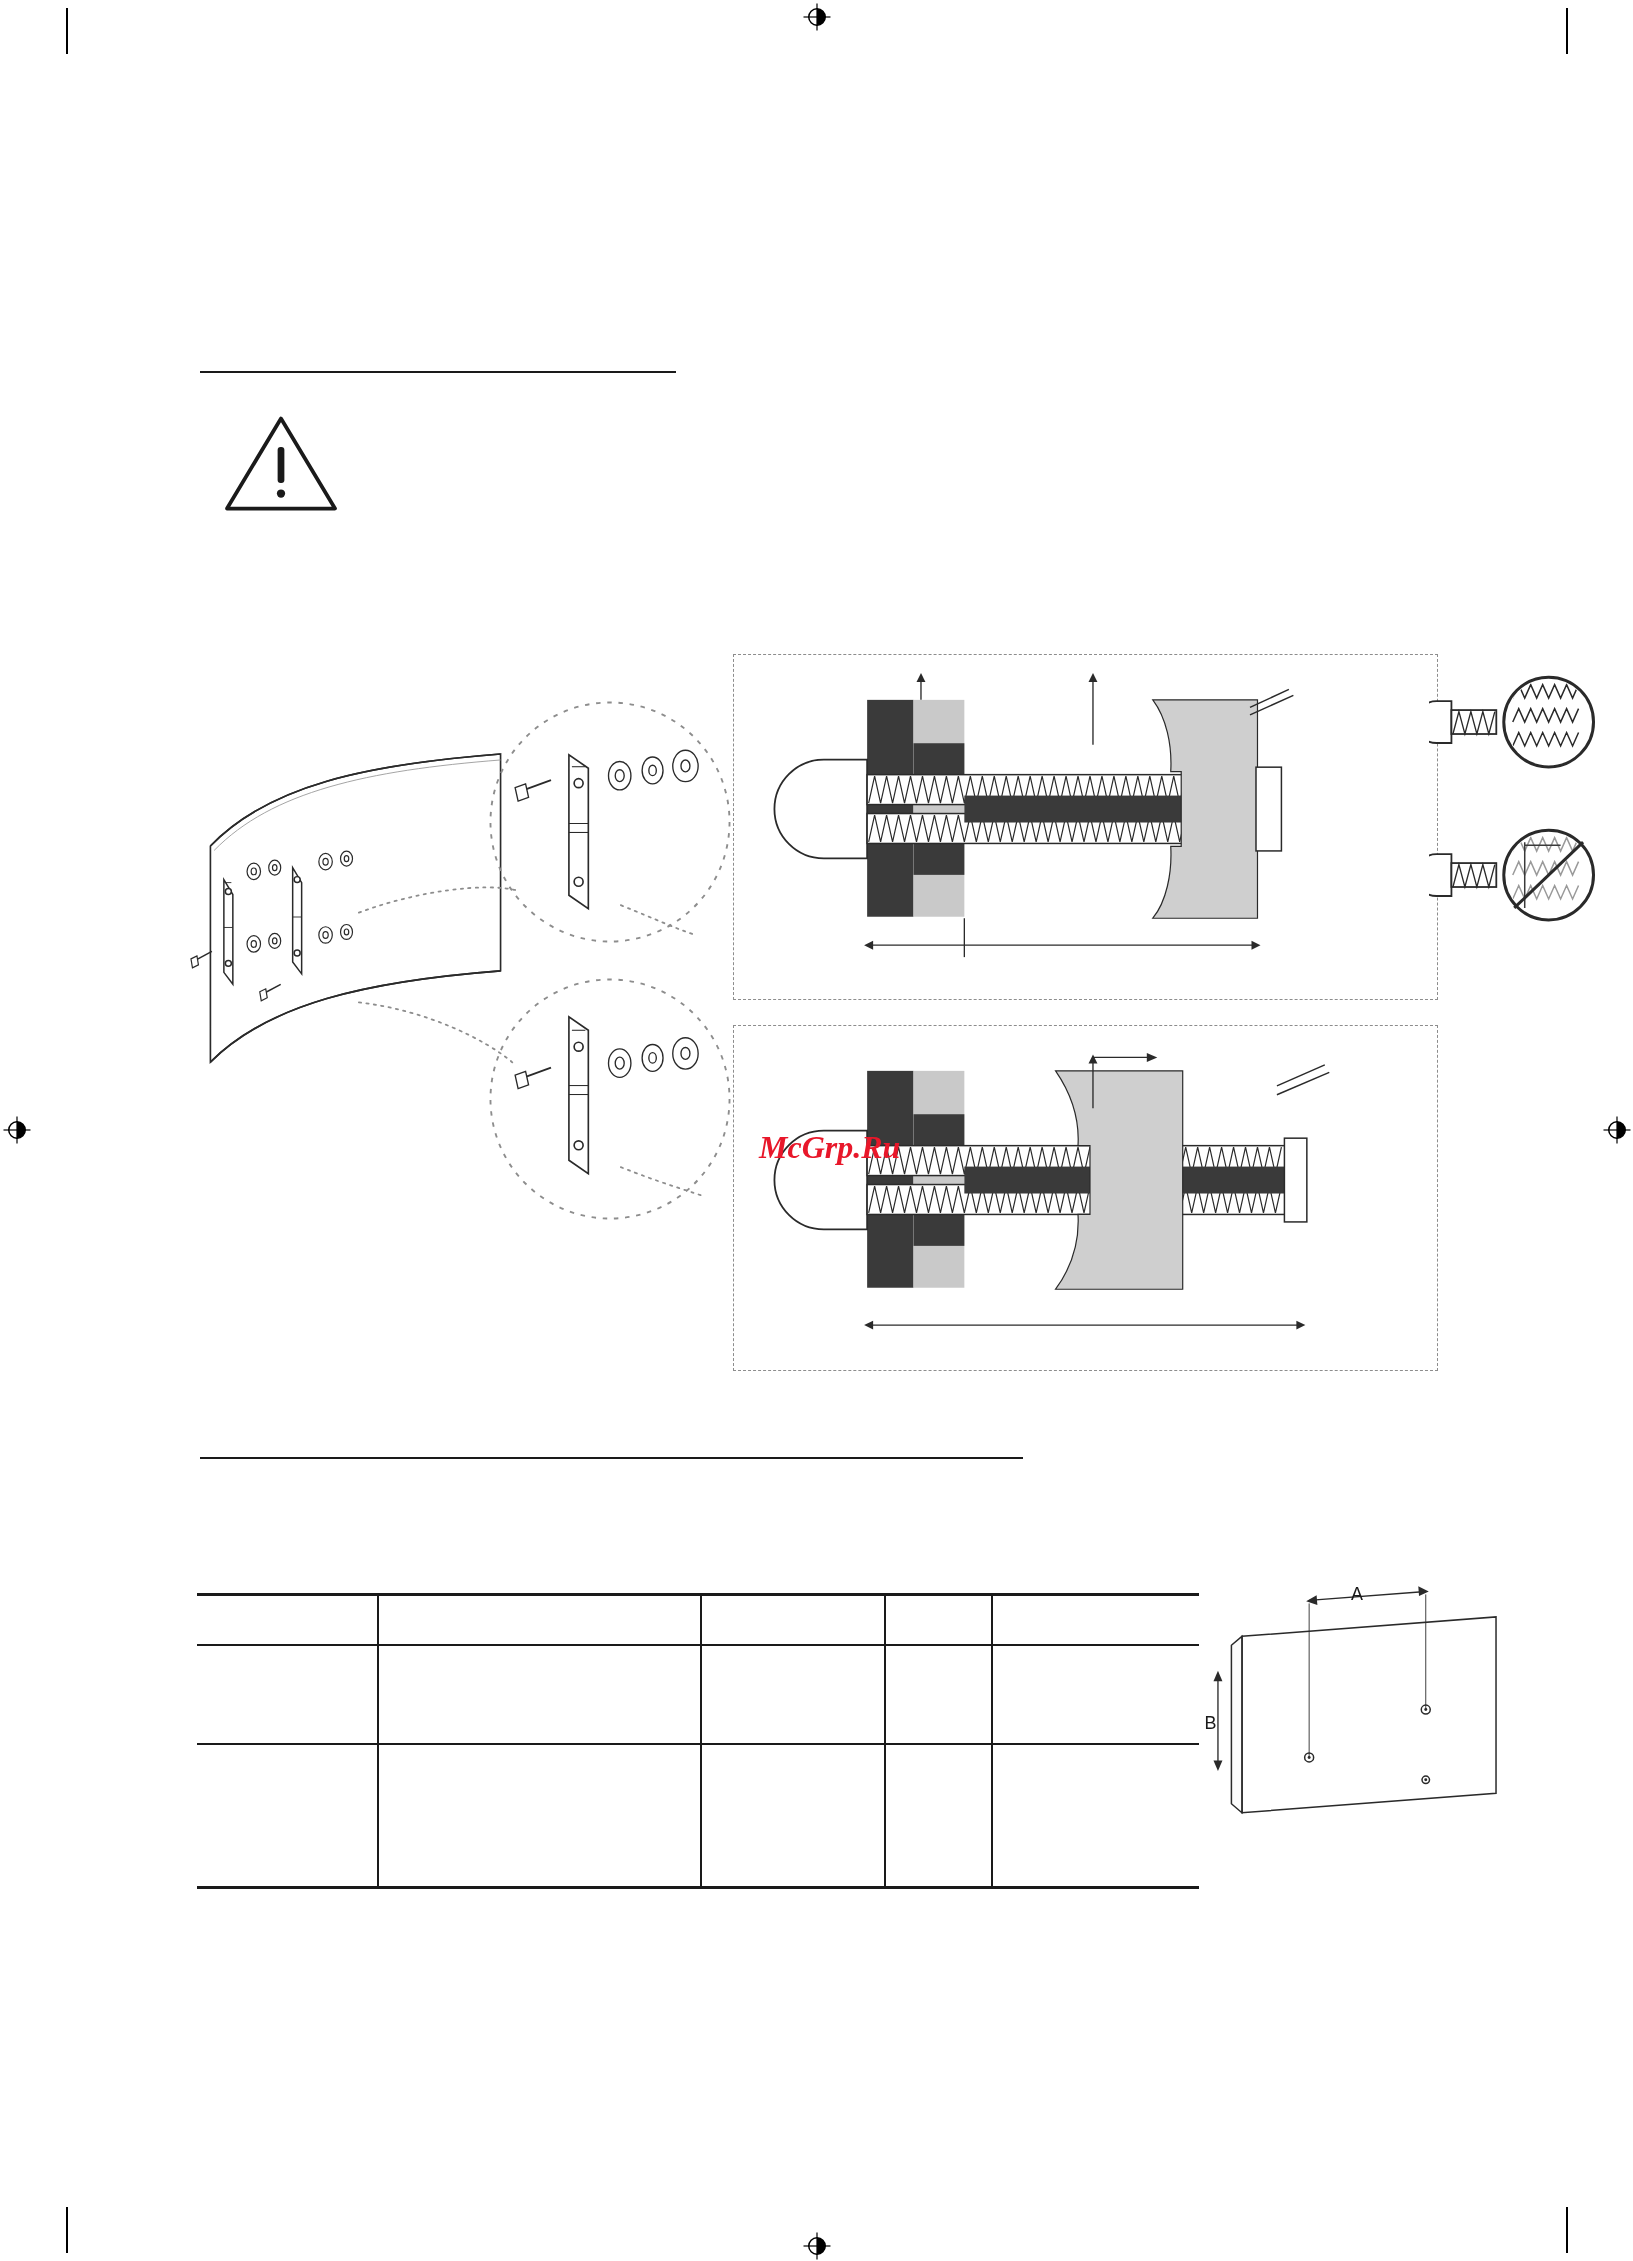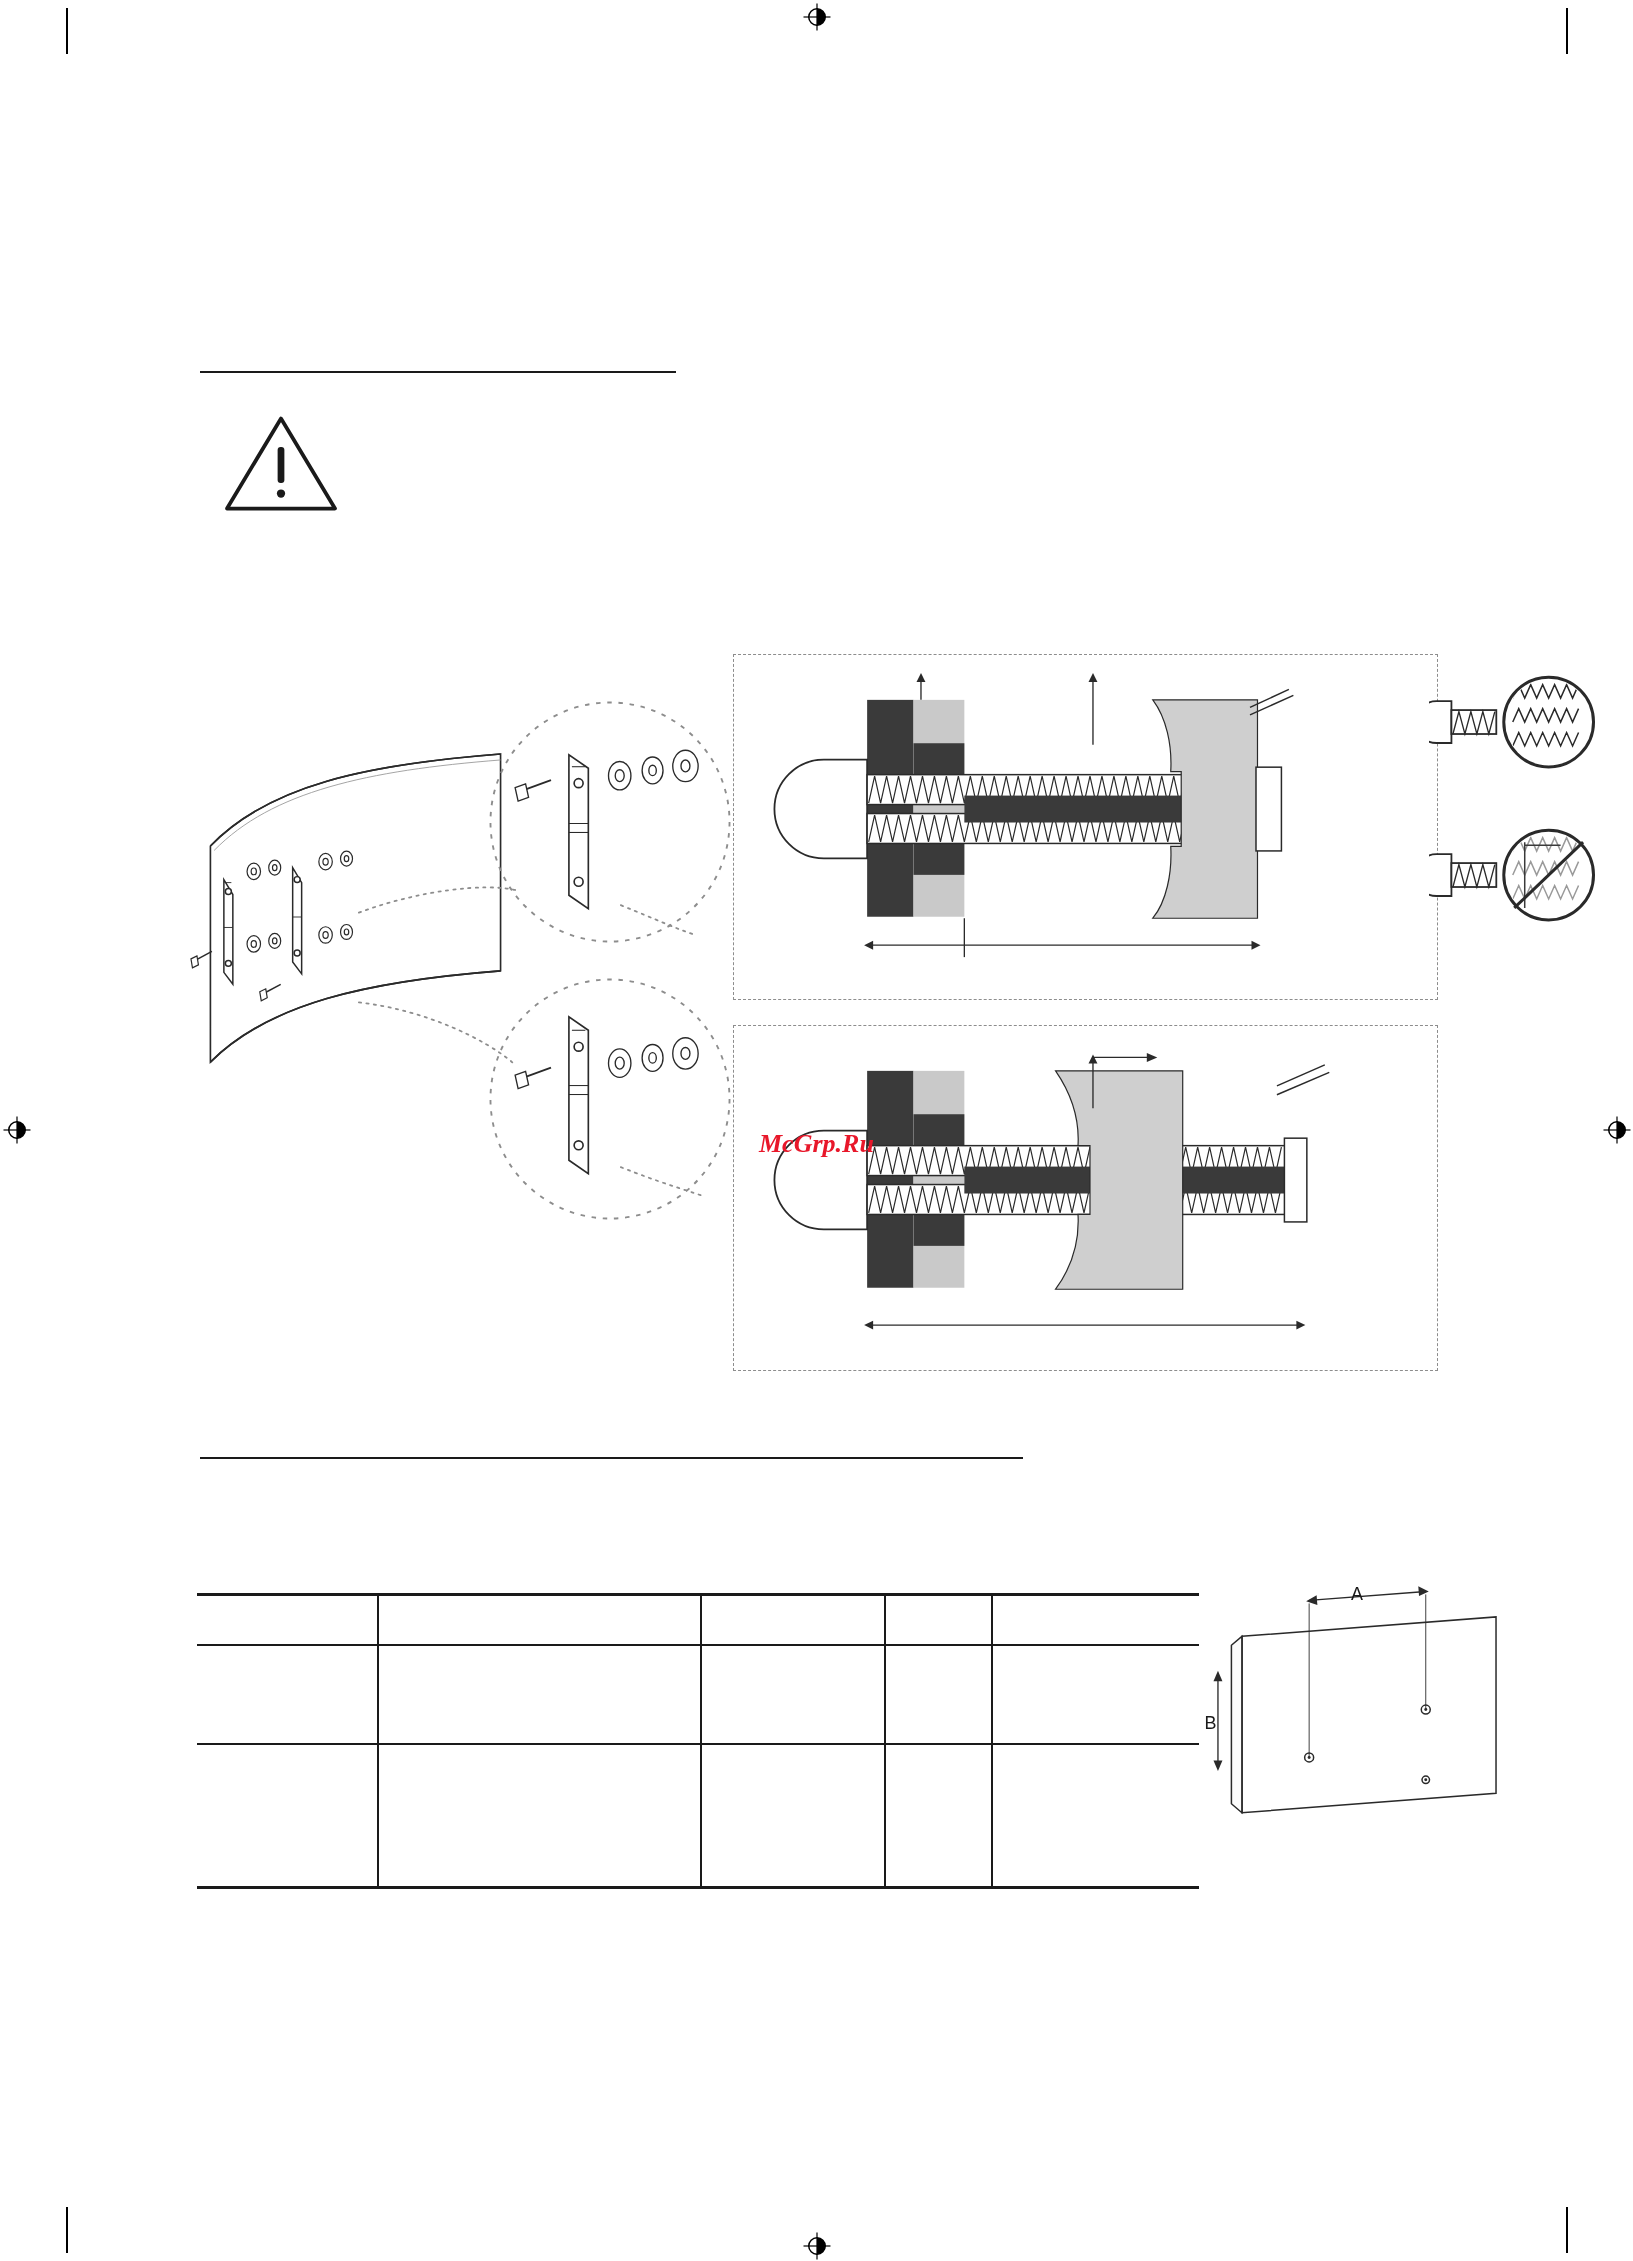--- a/index.html
+++ b/index.html
@@ -285,21 +285,21 @@
         <path d="M128 40 L176 40" stroke="#3a3a3a"></path>
       </g>
       <line x1="114" y1="124" x2="206" y2="36" stroke="#2a2a2a" stroke-width="4"></line>
       <defs>
           <clipPath id="cc2">
             <circle cx="160" cy="80" r="57"></circle>
           </clipPath>
         </defs>
     </svg>
 
-    <div class="watermark" style="left:602px;top:456px;font-size:26px;">McGrp.Ru</div>
+    <div class="watermark" style="left:602px;top:456px;font-size:32px;">McGrp.Ru</div>
   </div>
 
   <div class="rule" style="left:200px;top:1457px;width:823px;height:2.2px;"></div>
 
   <div style="position:absolute;left:197px;top:1593px;width:1002px;height:314px;">
 
     <div class="tbl-line" style="left:0;top:0;width:1002px;height:3px;"></div>
     <div class="tbl-line" style="left:0;top:51px;width:1002px;height:1.5px;"></div>
     <div class="tbl-line" style="left:0;top:150px;width:1002px;height:1.5px;"></div>
     <div class="tbl-line" style="left:0;top:293px;width:1002px;height:3px;"></div>

